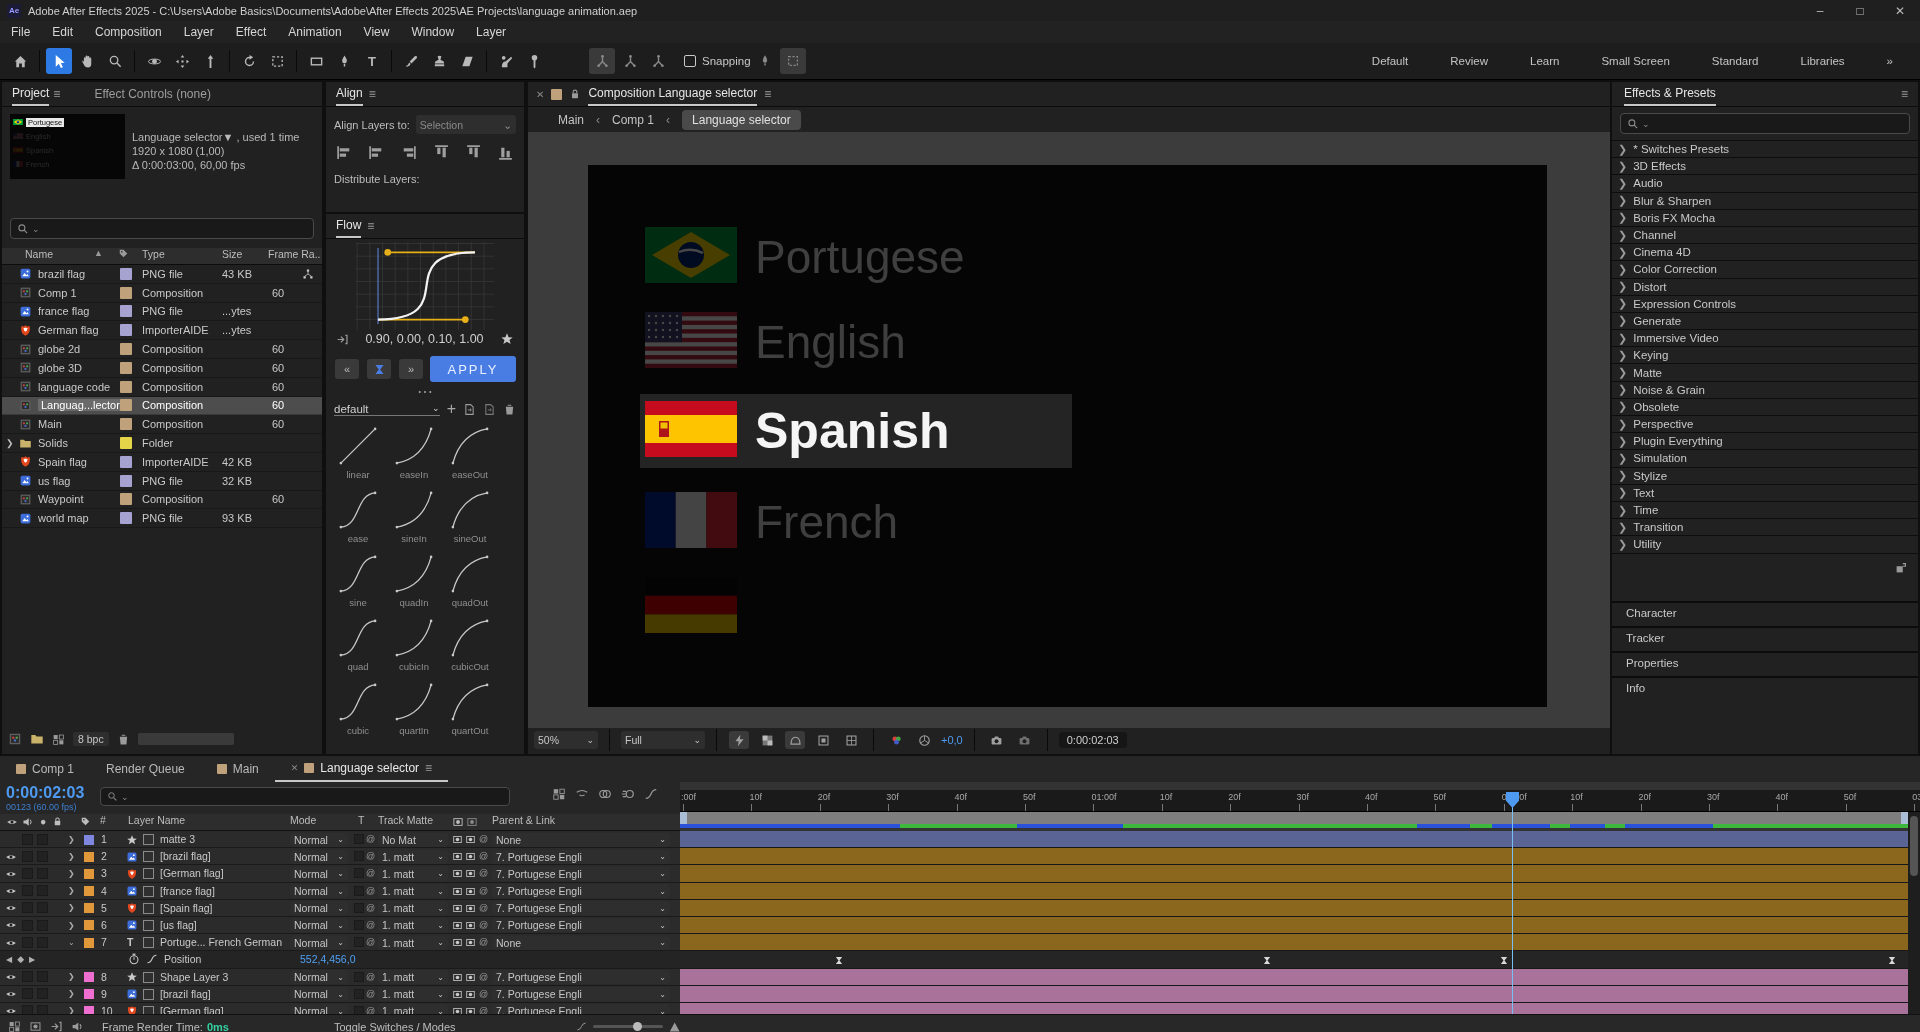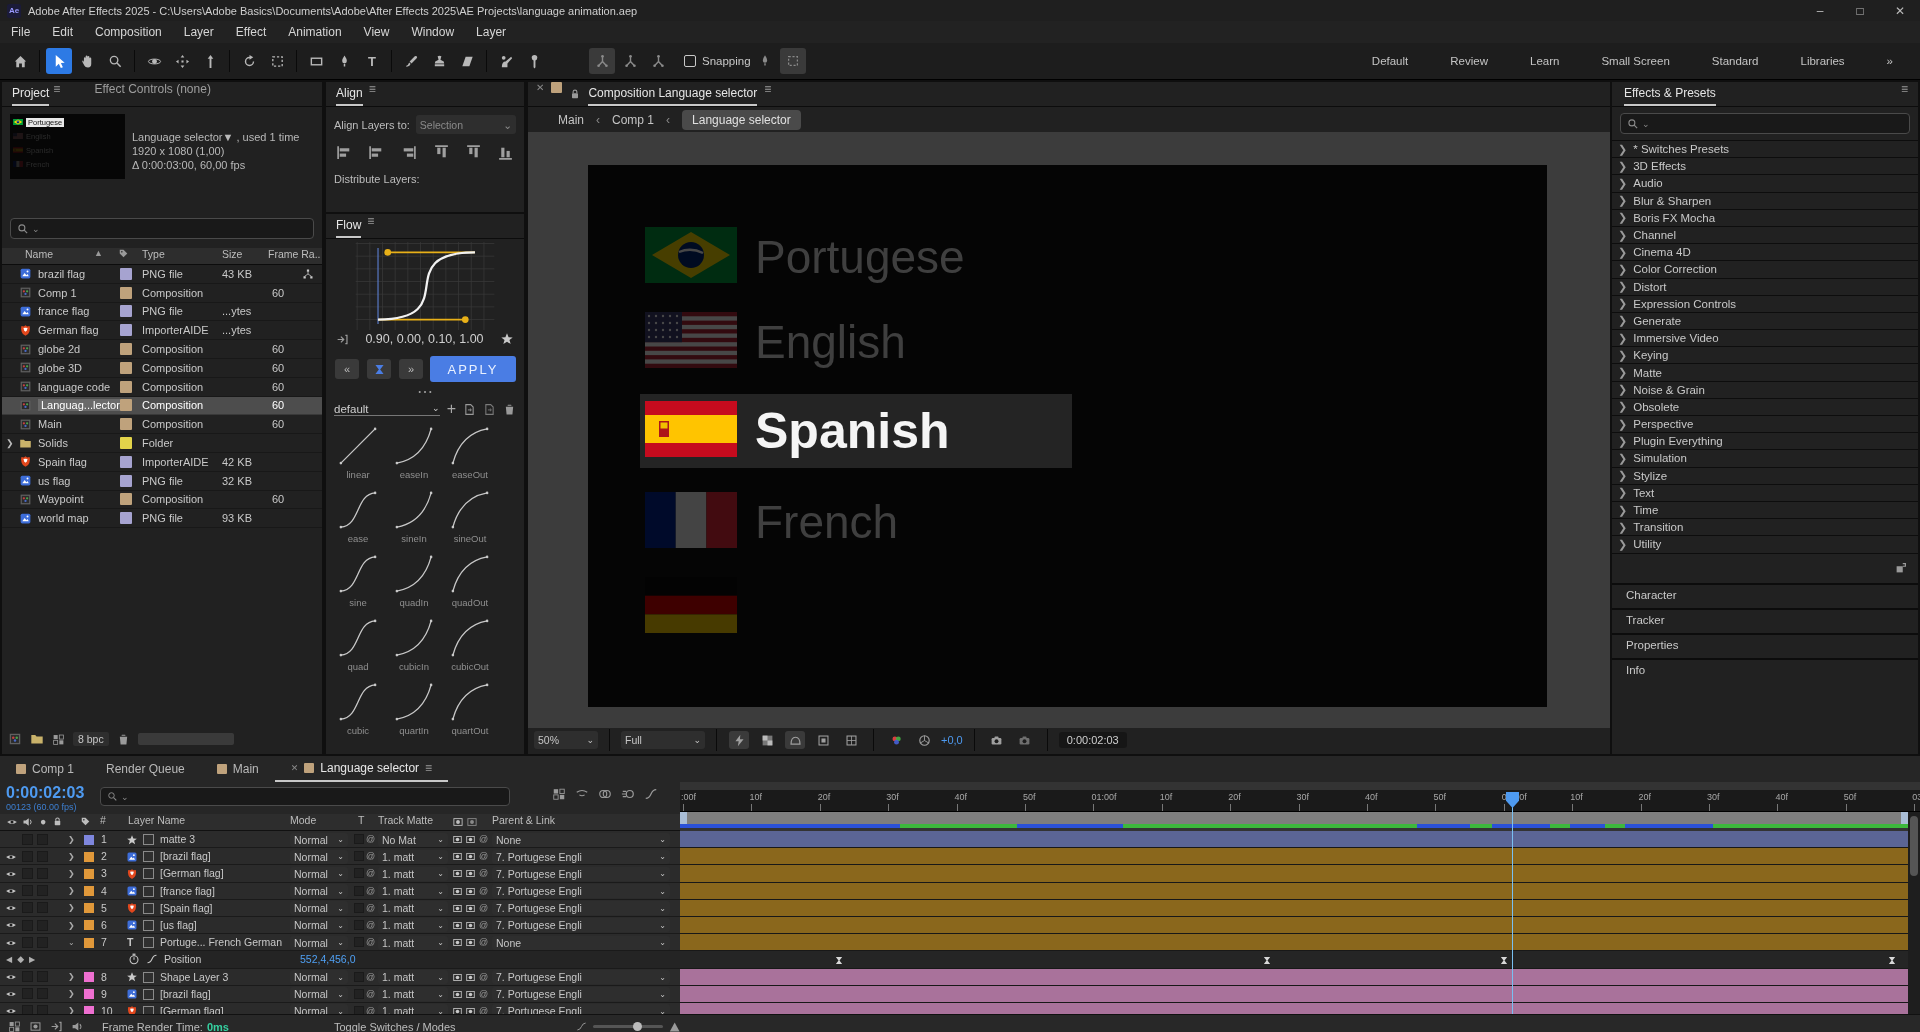--- a/index.html
+++ b/index.html
@@ -16,21 +16,21 @@
   #menubar .mi { padding:0 11px; height:100%; display:flex; align-items:center; }
   #toolbar { left:0; top:43px; width:1920px; height:37px; background:#1d1d1d; border-bottom:1px solid #000; display:flex; align-items:center; padding:0 6px; }
   .tool { width:26px; height:26px; border-radius:3px; display:flex; align-items:center; justify-content:center; color:#b8b8b8; margin:0 1px; }
   .tool.active { background:#2d7ae5; color:#fff; }
   .tool.boxed { background:#3a3a3a; }
   .wspace { font-size:11.5px; color:#c4c4c4; padding:0 21px; }
   .winbtn { width:40px; height:21px; display:flex; align-items:center; justify-content:center; color:#bbb; font-size:12px; }
   
   .searchbox { background:#191919; border:1px solid #4a4a4a; border-radius:4px; height:21px; display:flex; align-items:center; padding:0 6px; color:#8a8a8a; font-size:11px; gap:3px; }
   .chipsel { background:#2e2e2e; border-radius:3px; height:15px; display:flex; align-items:center; justify-content:space-between; padding:0 4px; font-size:10.5px; color:#c6c6c6; }
-  .tabs { display:flex; height:24px; font-size:12px; color:#9d9d9d; }
+  .tabs { display:flex; align-items:center; height:24px; font-size:12px; color:#9d9d9d; }
   .tab-active { color:#e6e6e6; border-bottom:2px solid #c8c8c8; }
   .hline { height:1px; background:#0c0c0c; }
   
   .prow { height:18.8px; display:flex; align-items:center; font-size:11px; color:#c9c9c9; border-bottom:1px solid rgba(0,0,0,.25); position:relative; }
   .prow.sel { background:#4d4d4d; color:#fff; }
   .pcell-chip { width:12px; height:12px; border-radius:1px; }
   
   .erow { height:17.2px; display:flex; align-items:center; font-size:11.5px; color:#c9c9c9; border-top:1px solid #0d0d0d; padding-left:6px; gap:6px; }
   .erow .chev { color:#9a9a9a; font-size:11px; }
   .cpanel { height:23px; background:#212121; display:flex; align-items:center; padding-left:14px; font-size:11.5px; color:#c9c9c9; border-top:2px solid #0c0c0c; }
@@ -1194,21 +1194,21 @@
     <span class="ico abs" style="right:10px;top:7px" id="fx-new-ico">
         <span class="ico" style="color: rgb(154, 154, 154);">
           <svg width="14" height="14" viewBox="0 0 16 16">
             <rect x="3" y="6" width="7" height="7" fill="currentColor"></rect>
             <path d="M10 3 L13 3 L13 6 L10 6" fill="none" stroke="currentColor" stroke-width="1.4"></path>
           </svg>
         </span>
       </span>
   </div>
   <div id="fx-collapsed">
-      <div class="cpanel" style="margin-top: 0;">Character</div>
+      <div class="cpanel" style="margin-top: 18px;">Character</div>
       <div class="cpanel" style="margin-top: 2px;">Tracker</div>
       <div class="cpanel" style="margin-top: 2px;">Properties</div>
       <div class="cpanel" style="margin-top: 2px;">Info</div>
     </div>
 </div>
 
 <div class="panel" id="timeline-panel" style="left:0;top:756px;width:1920px;height:276px;background:#262626">
   <div class="row" style="height:26px;gap:0;font-size:12px;color:#b9b9b9" id="tl-tabs">
       <span class="row" style="height: 26px; padding: 0px 16px; gap: 6px;">
         <span style="width: 10px; height: 10px; background: rgb(191, 162, 124); border-radius: 1px;"></span>

